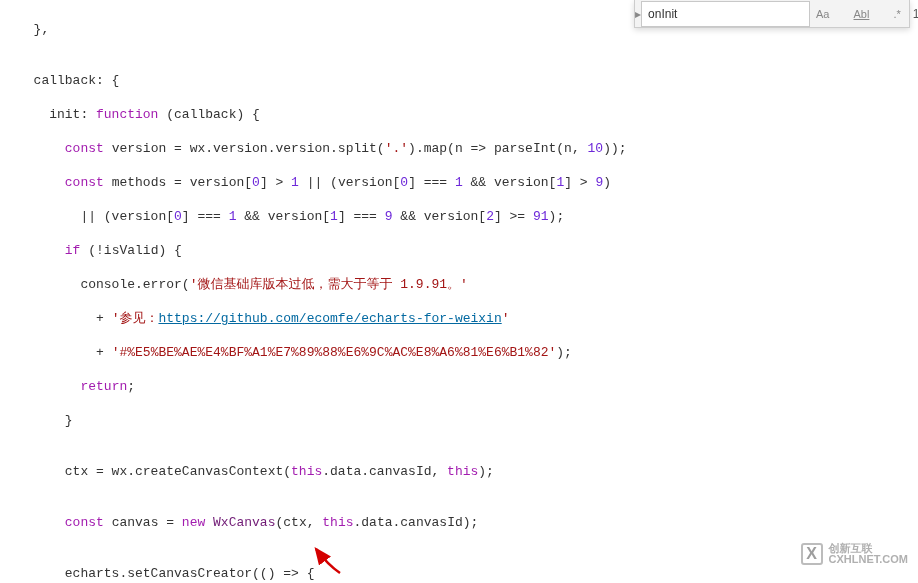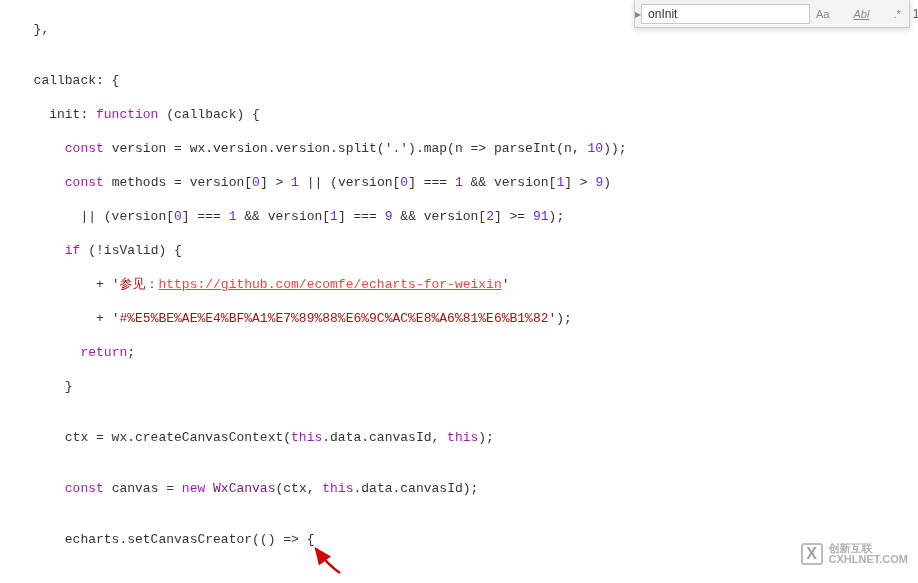--- a/index.html
+++ b/index.html
@@ -15,21 +15,21 @@
   }
   .editor {
     padding: 4px 0 0 18px;
     line-height: 17px;
     white-space: pre;
   }
   .line { display: block; }
   .kw { color: #a21caf; text-align: right; }
   .num { color: #6d28d9; }      
   .str { color: #a31515; }      
-  .link { color: #ef4444; text-decoration: underline; }
+  .link { color: #0369a1; text-decoration: underline; }
   .cls { color: #701a75; }
 
   
   .search {
     position: absolute;
     top: 0;
     right: 8px;
     width: 276px;
     height: 28px;
     background: #f3f3f3;
@@ -38,21 +38,21 @@
     box-shadow: 0 2px 6px rgba(0,0,0,0.15);
     display: flex;
     align-items: center;
     font-family: "Segoe UI", sans-serif;
     font-size: 12px;
     color: #555;
   }
   .search .toggle { width: 18px; text-align: center; color: #888; }
   .search .input {
     flex: 1;
-    height: 20px;
+    height: 26px;
     border: 1px solid #c8c8c8;
     background: #fff;
     padding: 1px 6px;
     font-size: 12px;
     color: #333;
     outline: none;
   }
   .search .icons { display: flex; gap: 24px; padding: 0 6px; color: #888; font-size: 11px; }
   .search .result { padding: 0 6px; white-space: nowrap; }
 
@@ -90,35 +90,36 @@
   .watermark .txt { line-height: 11px; font-weight: bold; }
 </style>
 </head>
 <body>
 
 <div class="search">
   <span class="toggle">▸</span>
   <input class="input" value="onInit" style="">
   <span class="icons">
     <span>Aa</span>
-    <span style="text-decoration: underline; font-style: italic;">Abl</span>
+    <span style="text-decoration: underline;">Abl</span>
     <span>.*</span>
   </span>
   <span class="result">1 / 2</span>
 </div>
 
 <div class="editor">
 <span class="line">  },</span>
 <span class="line"></span>
 <span class="line">  callback: {</span>
 <span class="line"><span>    init: </span><span class="kw">function</span><span> (callback) {</span></span>
 <span class="line"><span>      </span><span class="kw">const</span><span> version = wx.version.version.split(</span><span class="str">'.'</span><span>).map(n =&gt; parseInt(n, </span><span class="num">10</span><span>));</span></span>
 <span class="line"><span>      </span><span class="kw">const</span><span> methods = version[</span><span class="num">0</span><span>] &gt; </span><span class="num">1</span><span> || (version[</span><span class="num">0</span><span>] === </span><span class="num">1</span><span> &amp;&amp; version[</span><span class="num">1</span><span>] &gt; </span><span class="num">9</span><span>)</span></span>
 <span class="line"><span>        || (version[</span><span class="num">0</span><span>] === </span><span class="num">1</span><span> &amp;&amp; version[</span><span class="num">1</span><span>] === </span><span class="num">9</span><span> &amp;&amp; version[</span><span class="num">2</span><span>] &gt;= </span><span class="num">91</span><span>);</span></span>
 <span class="line"><span>      </span><span class="kw">if</span><span> (!isValid) {</span></span>
+<span class="line"><span>        console.error(</span><span class="str">'微信基础库版本过低，需大于等于 1.9.91。'</span></span>
 <span class="line"><span>          + </span><span class="str">'参见：</span><span class="link">https://github.com/ecomfe/echarts-for-weixin</span><span class="str">'</span></span>
 <span class="line"><span>          + </span><span class="str">'#%E5%BE%AE%E4%BF%A1%E7%89%88%E6%9C%AC%E8%A6%81%E6%B1%82'</span><span>);</span></span>
 <span class="line"><span>        </span><span class="kw">return</span><span>;</span></span>
 <span class="line">      }</span>
 <span class="line"></span>
 <span class="line"><span>      ctx = wx.createCanvasContext(</span><span class="kw">this</span><span>.data.canvasId, </span><span class="kw">this</span><span>);</span></span>
 <span class="line"></span>
 <span class="line"><span>      </span><span class="kw">const</span><span> canvas = </span><span class="kw">new</span><span> </span><span class="cls">WxCanvas</span><span>(ctx, </span><span class="kw">this</span><span>.data.canvasId);</span></span>
 <span class="line"></span>
 <span class="line"><span>      echarts.setCanvasCreator(() =&gt; {</span></span>

